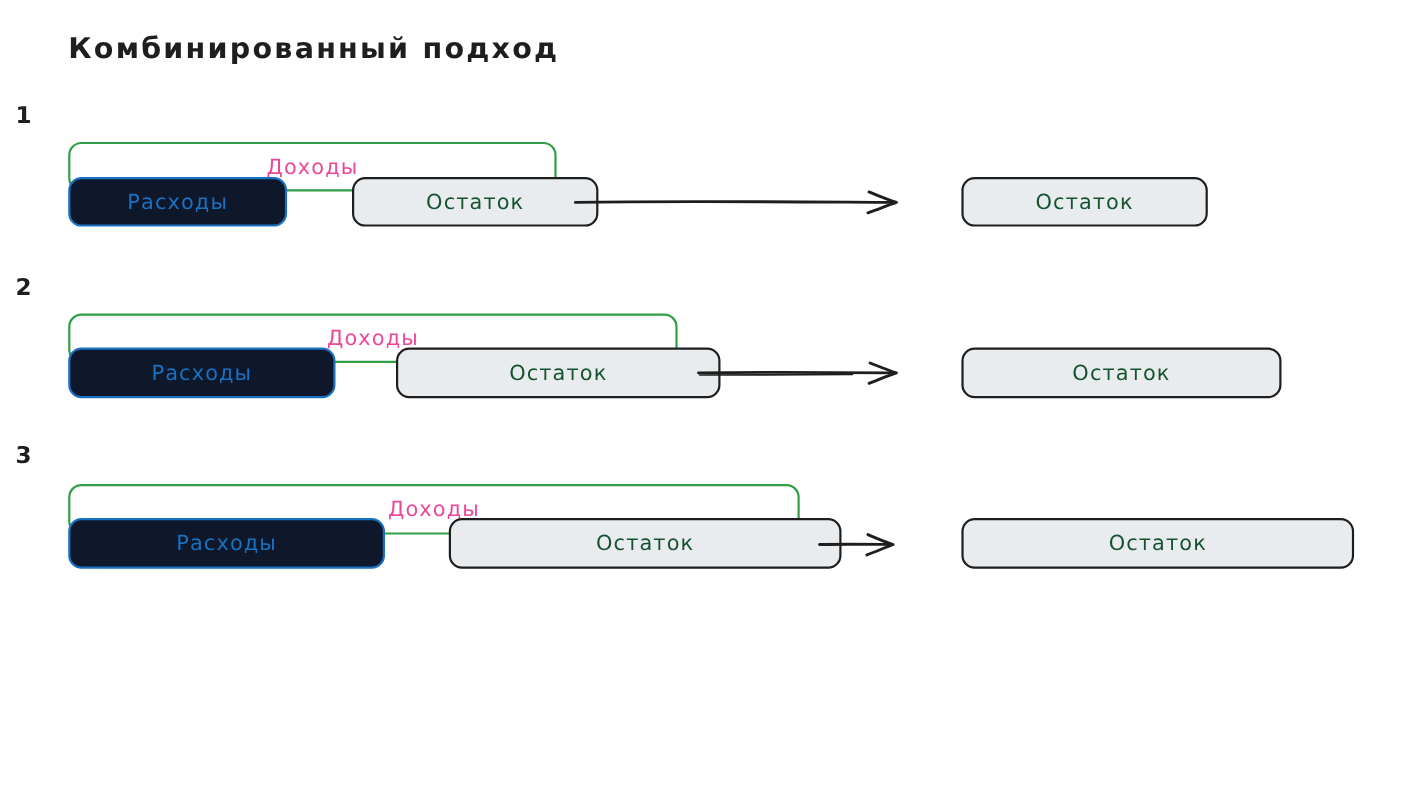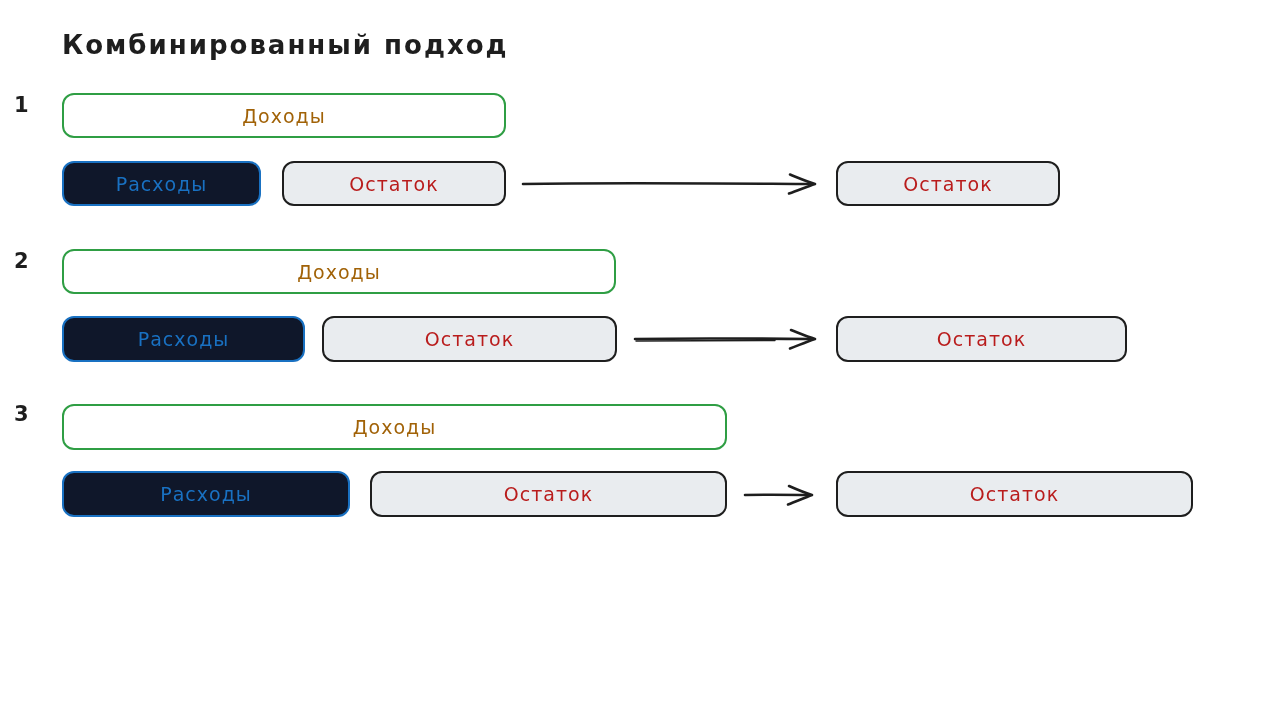--- a/index.html
+++ b/index.html
@@ -33,32 +33,34 @@
     border-radius: 12px;
     display: flex;
     align-items: center;
     justify-content: center;
     font-size: 19px;
     letter-spacing: 1px;
     white-space: nowrap;
   }
   .box-income {
     border: 2px solid #2f9e44;
-    color: #a16207;
+    color: #ec4899;
     background: #ffffff;
+    margin-top: 36px;
   }
   .box-expenses {
     border: 2.5px solid #1971c2;
     color: #1971c2;
     background: #0f172a;
   }
   .box-remainder {
     border: 2.5px solid #1e1e1e;
-    color: #b91c1c;
+    color: #14532d;
     background: #e9ecef;
+    margin-left: 38px;
   }
   .arrows-layer {
     position: absolute;
     left: 0; top: 0;
     width: 1280px;
     height: 720px;
     pointer-events: none;
   }
   .arrows-layer path { pointer-events: stroke; }
 </style>

